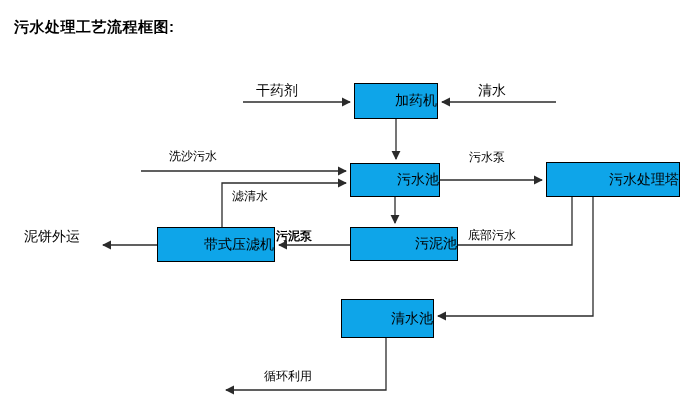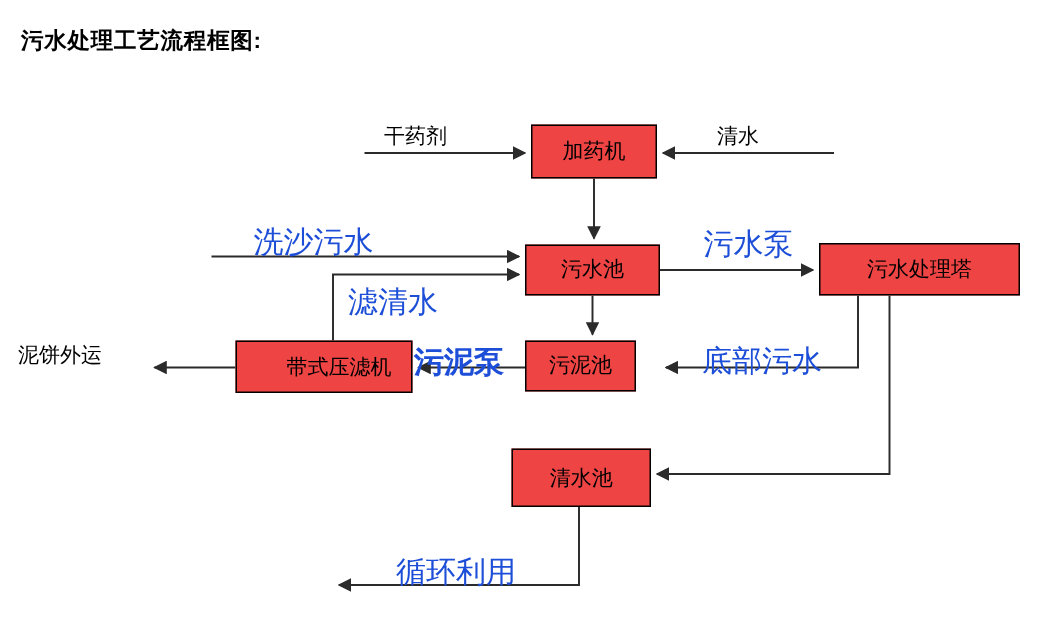--- a/index.html
+++ b/index.html
@@ -31,32 +31,32 @@
     position: absolute;
     left: 0;
     top: 0;
     width: 700px;
     height: 420px;
   }
   .node-box {
     position: absolute;
     box-sizing: border-box;
     border: 1px solid #000000;
-    background: #ef4444;
+    background: #0ea5e9;
     display: flex;
     align-items: center;
-    justify-content: center;
+    justify-content: flex-end;
     font-size: 14px;
     color: #000000;
     white-space: nowrap;
   }
   .edge-label {
     position: absolute;
-    font-size: 20px;
-    color: #1d4ed8;
+    font-size: 12px;
+    color: #000000;
     white-space: nowrap;
     background: transparent;
   }
   .io-label {
     position: absolute;
     font-size: 14px;
     color: #000000;
     white-space: nowrap;
   }
 </style>
@@ -112,33 +112,33 @@
   </div>
 
   <div class="node-box" style="left:546px; top:162px; width:134px; height:35px;">
     <span>污水处理塔</span>
   </div>
 
   <div class="node-box" style="left:157px; top:227px; width:118px; height:35px;padding-left:20px;">
     <span>带式压滤机</span>
   </div>
 
-  <div class="node-box" style="left:350px; top:227px; width:74px; height:34px;">
+  <div class="node-box" style="left:350px; top:227px; width:108px; height:34px;">
     <span>污泥池</span>
   </div>
 
   <div class="node-box" style="left:341px; top:299px; width:93px; height:39px;">
     <span>清水池</span>
   </div>
 
   <div class="io-label" style="left:256px; top:82px;">干药剂</div>
 
   <div class="io-label" style="left:478px; top:82px;">清水</div>
 
-  <div class="io-label" style="left:12px; top:228px;">泥饼外运</div>
+  <div class="io-label" style="left:24px; top:228px;">泥饼外运</div>
 
   <div class="edge-label" style="left:169px; top:148px;">洗沙污水</div>
 
   <div class="edge-label" style="left:232px; top:188px;">滤清水</div>
 
   <div class="edge-label" style="left:457px; top:149px;margin-left:12px;">污水泵</div>
 
   <div class="edge-label" style="left:276px; top:228px;font-weight:bold;">污泥泵</div>
 
   <div class="edge-label" style="left:468px; top:227px;">底部污水</div>

